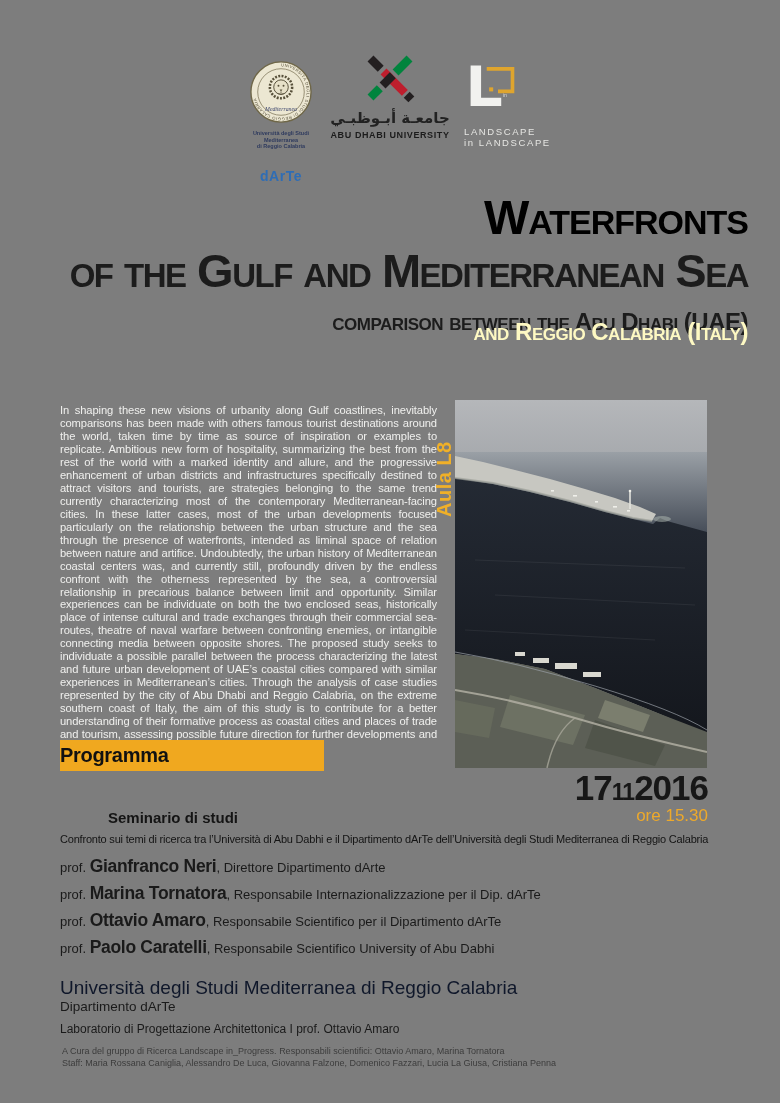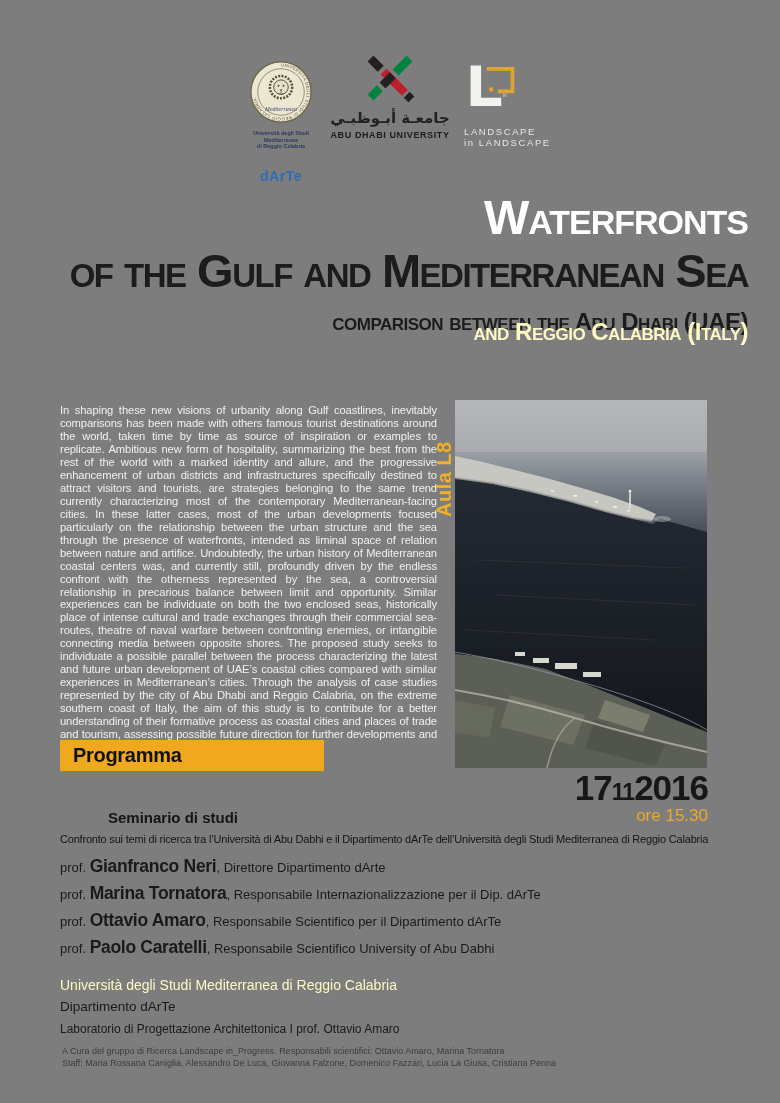--- a/index.html
+++ b/index.html
@@ -12,51 +12,51 @@
   .seal-caption{font-size:5.5px;line-height:6.5px;color:#2e3a5e;font-weight:bold;margin-top:2px;}
   .seal-wordmark{font-size:14px;font-weight:bold;color:#2f6db5;letter-spacing:.5px;margin-top:18px;}
   .logo-adu{left:328px;top:52px;width:124px;}
   .adu-arabic{font-family:"DejaVu Sans",sans-serif;font-size:15px;font-weight:bold;color:#222;margin-top:1px;}
   .adu-name{font-size:9px;font-weight:bold;color:#1c1c1c;letter-spacing:.6px;margin-top:3px;white-space:nowrap;text-align:center;}
   .logo-lp{left:464px;top:64px;width:100px;text-align:left;}
   .lp-line{font-size:9.5px;letter-spacing:1.6px;color:#e6e6e3;line-height:11px;}
 
   
   .t{position:absolute;right:32px;white-space:nowrap;font-weight:bold;font-variant:small-caps;line-height:1;}
-  .t1{top:194px;font-size:48px;color:#ffffff;letter-spacing:-1px;}
+  .t1{top:194px;font-size:48px;color:#000000;letter-spacing:-1px;}
   .t2{top:247px;font-size:47px;color:#1c1c1c;letter-spacing:-1.5px;}
   .t3{top:310px;font-size:24px;color:#1c1c1c;letter-spacing:-.5px;}
   .t4{top:320px;font-size:24px;color:#fef9c3;letter-spacing:-.5px;}
 
   
   .abstract{position:absolute;left:60px;top:393px;width:377px;font-size:11.2px;line-height:12.95px;
             color:#f0f0ee;text-align:justify;letter-spacing:-.1px;}
 
   
   .aula{position:absolute;left:433px;top:517px;transform-origin:0 0;transform:rotate(-90deg);
         font-size:20px;font-weight:bold;color:#f0b028;white-space:nowrap;letter-spacing:.5px;}
   .photo{position:absolute;left:455px;top:400px;width:252px;height:368px;}
 
   
   .programma{position:absolute;left:60px;top:740px;width:264px;height:31px;background:#f0a81f;}
-  .programma span{display:block;font-size:20px;font-weight:bold;color:#111;line-height:31px;padding-left:13px;letter-spacing:-.3px;}
+  .programma span{display:block;font-size:20px;font-weight:bold;color:#111;line-height:31px;letter-spacing:-.3px;}
 
   
   .date{position:absolute;right:72px;top:768px;white-space:nowrap;color:#171717;font-weight:bold;letter-spacing:-1px;}
   .d-big{font-size:35px;} .d-small{font-size:23px;}
   .time{position:absolute;right:72px;top:806px;font-size:17px;color:#eda92b;}
 
   
   .sem-head{position:absolute;left:60px;top:809px;font-size:15px;font-weight:bold;color:#141414;margin-left:48px;}
   .sem-sub{position:absolute;left:60px;top:833px;font-size:11px;color:#141414;letter-spacing:-.2px;white-space:nowrap;}
   .speaker{position:absolute;left:60px;white-space:nowrap;color:#1a1a1a;font-size:13px;}
   .speaker b{font-size:17.5px;letter-spacing:-.3px;}
 
   
-  .f-uni{position:absolute;left:60px;top:977px;font-size:14px;color:#fef9c3;}
+  .f-uni{position:absolute;left:60px;top:977px;font-size:19px;color:#0f172a;}
   .f-dep{position:absolute;left:60px;top:999px;font-size:13.5px;color:#1a1a1a;}
   .f-lab{position:absolute;left:60px;top:1022px;font-size:12px;color:#1a1a1a;}
   .f-cred1{position:absolute;left:62px;top:1046px;font-size:9px;color:#3c3c3c;}
   .f-cred2{position:absolute;left:62px;top:1058px;font-size:9px;color:#3c3c3c;}
 </style>
 </head>
 <body>
 
 <div class="poster">
 

